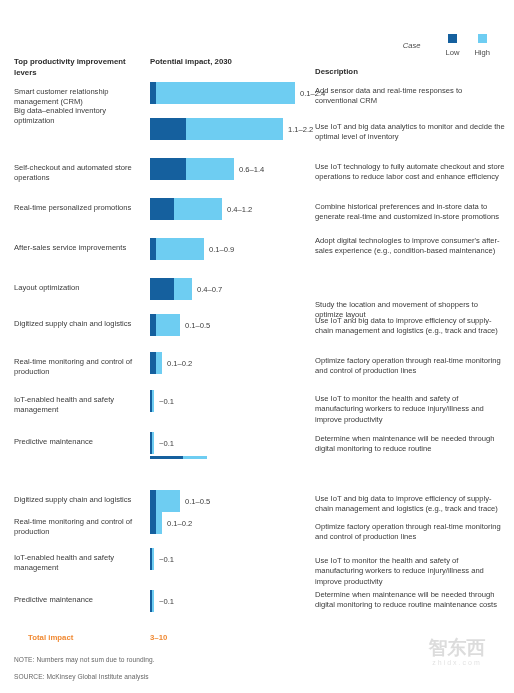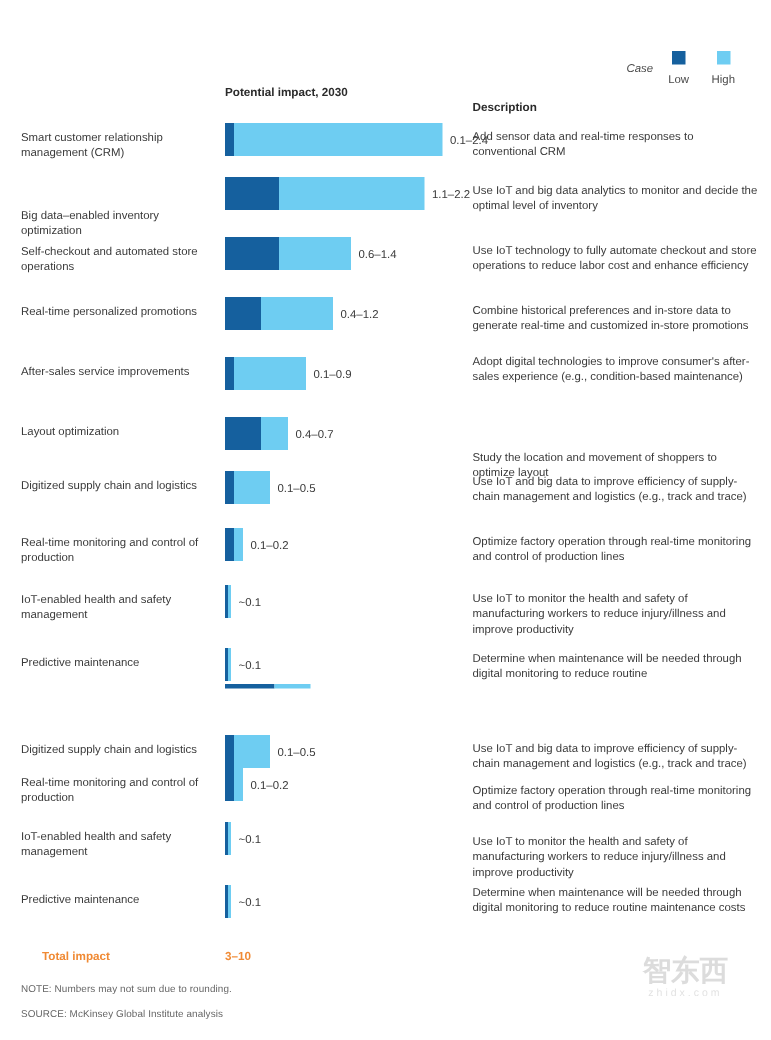--- a/index.html
+++ b/index.html
@@ -43,21 +43,21 @@
     position: absolute;
     right: 8px;
     top: 34px;
     display: flex;
     align-items: center;
     gap: 6px;
     font-size: 7.6px;
     color: #4a4a4a;
   }
   .legend-label {
-    margin-right: 4px;
+    margin-right: 19px;
     color: #4a4a4a;
     font-style: italic;
   }
   .legend-item {
     display: flex;
     align-items: center;
     gap: 5px;
     margin-right: 9px;
     flex-direction: column;
   }
@@ -215,39 +215,40 @@
     <span class="legend-item">
       <span class="swatch" id="sw-low" style="background: rgb(21, 96, 158);"></span>
       <span>Low</span>
     </span>
     <span class="legend-item">
       <span class="swatch" id="sw-high" style="background: rgb(110, 205, 242);"></span>
       <span>High</span>
     </span>
   </div>
 
+  <div class="col-head levers">Top productivity improvement levers</div>
   <div class="col-head impact">
     <span>Potential impact, 2030</span>
   </div>
   <div class="col-head desc">Description</div>
 
   <div class="rows" id="rows">
       <div class="row" style="top: 0px;">
         <div class="row-label" style="top: 87px;">Smart customer relationship management (CRM)</div>
         <div class="row-bar-wrap" style="top: 82px;">
           <div class="bar">
             <div class="seg-low" style="background: rgb(21, 96, 158); width: 6px;"></div>
             <div class="seg-high" style="background: rgb(110, 205, 242); width: 139px;"></div>
           </div>
           <span class="bar-value">0.1–2.4</span>
         </div>
         <div class="row-desc" style="top: 86px;">Add sensor data and real-time responses to conventional CRM</div>
       </div>
       <div class="row" style="top: 0px;">
-        <div class="row-label" style="top: 139px;">Big data–enabled inventory optimization</div>
+        <div class="row-label" style="top: 106px;">Big data–enabled inventory optimization</div>
         <div class="row-bar-wrap" style="top: 118px;">
           <div class="bar">
             <div class="seg-low" style="background: rgb(21, 96, 158); width: 36px;"></div>
             <div class="seg-high" style="background: rgb(110, 205, 242); width: 97px;"></div>
           </div>
           <span class="bar-value">1.1–2.2</span>
         </div>
         <div class="row-desc" style="top: 122px;">Use IoT and big data analytics to monitor and decide the optimal level of inventory</div>
       </div>
       <div class="row" style="top: 0px;">

